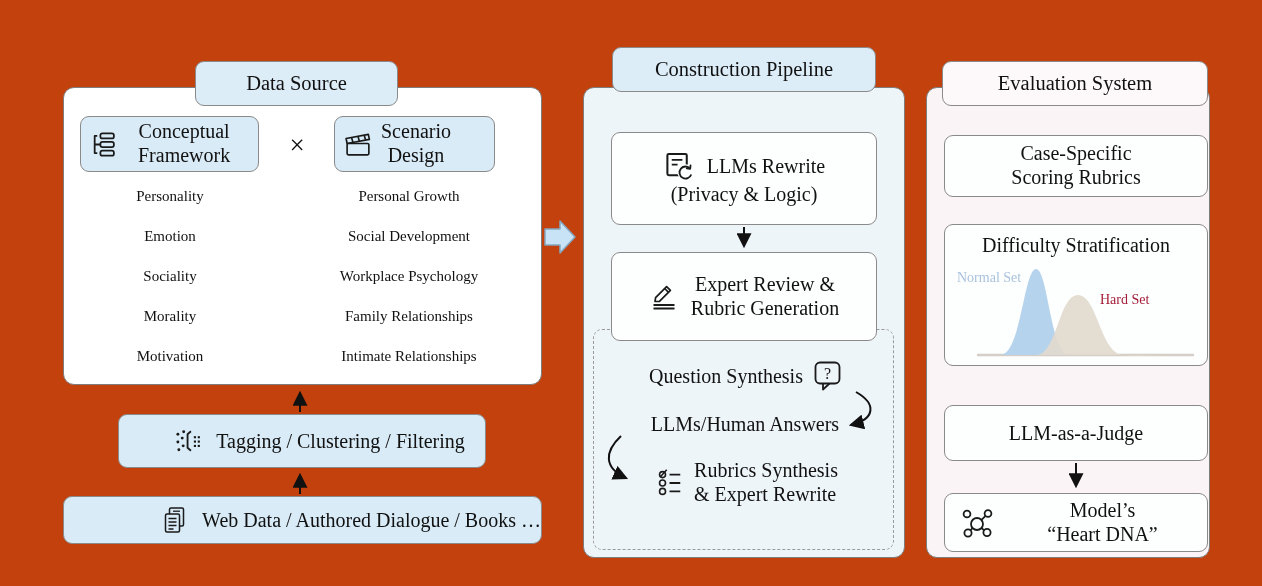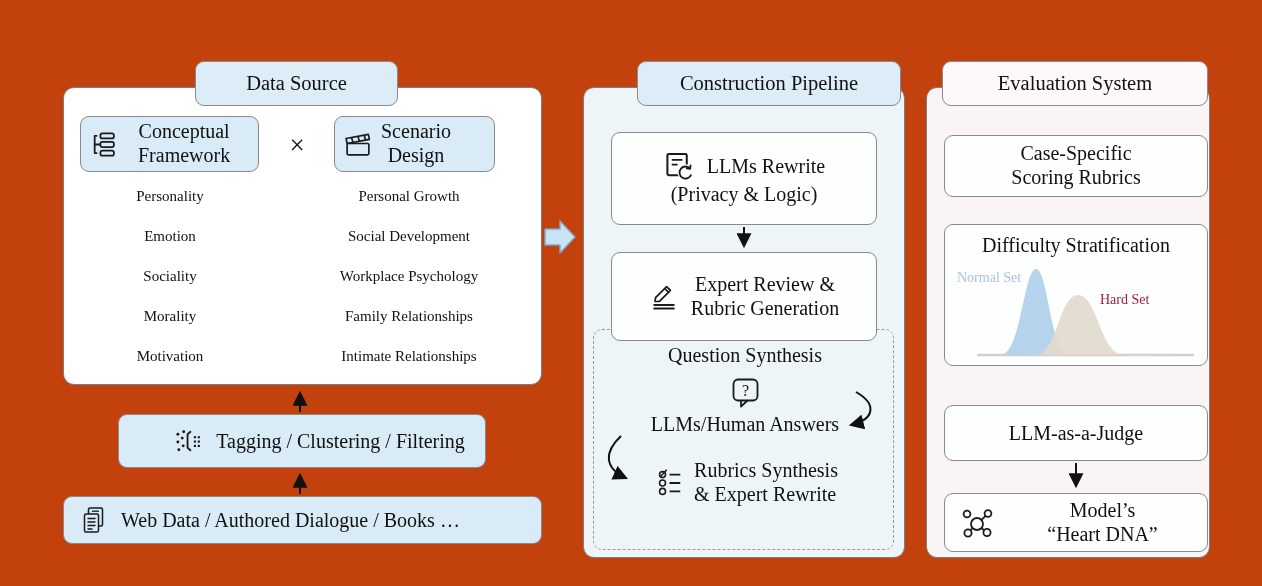--- a/index.html
+++ b/index.html
@@ -115,37 +115,37 @@
         <rect x="20.5" y="12.5" width="2.2" height="2.2"></rect>
           <rect x="24.5" y="12.5" width="2.2" height="2.2"></rect>
         <rect x="20.5" y="17" width="2.2" height="2.2"></rect>
           <rect x="24.5" y="17" width="2.2" height="2.2"></rect>
       </g>
       <path d="M17.5 3 L14 6 V20 L17.5 23" fill="none" stroke="#1a1a1a" stroke-width="1.9" stroke-linejoin="round"></path>
     </svg>
     <span class="ptext">Tagging / Clustering / Filtering</span>
   </div>
 
-  <div class="chip" style="left:63px; top:496px; width:479px; height:48px; padding-left:16px; gap:13px;">
+  <div class="chip" style="left:63px; top:496px; width:479px; height:48px; padding-left:16px; gap:13px;justify-content:flex-end;">
     <svg class="icon" width="28" height="29" viewBox="0 0 28 29">
       <g fill="#d8ebf7" stroke="#1a1a1a" stroke-width="1.5" stroke-linejoin="round">
         <rect x="8.5" y="2" width="14" height="18" rx="1.5"></rect>
         <rect x="4.5" y="8" width="14" height="18" rx="1.5"></rect>
       </g>
       <g fill="none" stroke="#1a1a1a" stroke-width="1.3">
         <path d="M12 5.2 H19"></path>
         <path d="M7.5 12.5 H15.5 M7.5 16 H15.5 M7.5 19.5 H15.5 M7.5 23 H12.5"></path>
       </g>
     </svg>
     <span class="ptext">Web Data / Authored Dialogue / Books …</span>
   </div>
 
   <div class="panel panel-blue" style="left:583px; top:87px; width:322px; height:471px;"></div>
 
-  <div class="title-box title-blue" style="left:612px; top:61px; width:264px; height:45px;margin-left:25px;">
+  <div class="title-box title-blue" style="left:612px; top:47px; width:264px; height:45px;">
     <span>Construction Pipeline</span>
   </div>
 
   <div class="wbox" style="left:611px; top:132px; width:266px; height:93px; flex-direction:column; gap:1px;">
     <div style="display:flex; align-items:center; gap:11px;">
       <svg class="icon" width="33" height="31" viewBox="0 0 34 32">
         <rect x="4.5" y="3" width="20" height="22" rx="1.5" fill="none" stroke="#1a1a1a" stroke-width="2.1"></rect>
         <path d="M9 9.2 H20 M9 14 H15" fill="none" stroke="#1a1a1a" stroke-width="1.9"></path>
         <circle cx="23" cy="22" r="8.2" fill="#fdfefe" stroke="none"></circle>
         <path d="M28 18.3 A 6.2 6.2 0 1 0 29.1 24.2" fill="none" stroke="#1a1a1a" stroke-width="1.9"></path>
@@ -165,21 +165,21 @@
       <path d="M4.5 23 H25.5 M4.5 26.6 H25.5" fill="none" stroke="#1a1a1a" stroke-width="2"></path>
     </svg>
     <div class="twoline">
       <div>Expert Review &amp;</div>
       <div>Rubric Generation</div>
     </div>
   </div>
 
   <div class="dashed-box" style="left:593px; top:329px; width:301px; height:221px;"></div>
 
-  <div class="float-row" style="left:605px; top:359px; width:280px; height:34px; gap:11px;flex-direction:column;">
+  <div class="float-row" style="left:605px; top:359px; width:280px; height:34px; gap:11px;">
     <span class="ptext">Question Synthesis</span>
     <svg class="icon" width="27" height="30" viewBox="0 0 27 30">
       <rect x="1.5" y="1.5" width="24" height="21" rx="4.5" fill="none" stroke="#1a1a1a" stroke-width="1.8"></rect>
       <path d="M9 22.5 L9 28.5 L15.5 22.5" fill="none" stroke="#1a1a1a" stroke-width="1.8" stroke-linejoin="round"></path>
       <text x="13.5" y="17.5" text-anchor="middle" font-size="16" font-family="Liberation Serif, serif" fill="#1a1a1a">?</text>
     </svg>
   </div>
 
   <div class="float-row" style="left:605px; top:410px; width:280px; height:28px;">
     <span class="ptext">LLMs/Human Answers</span>

